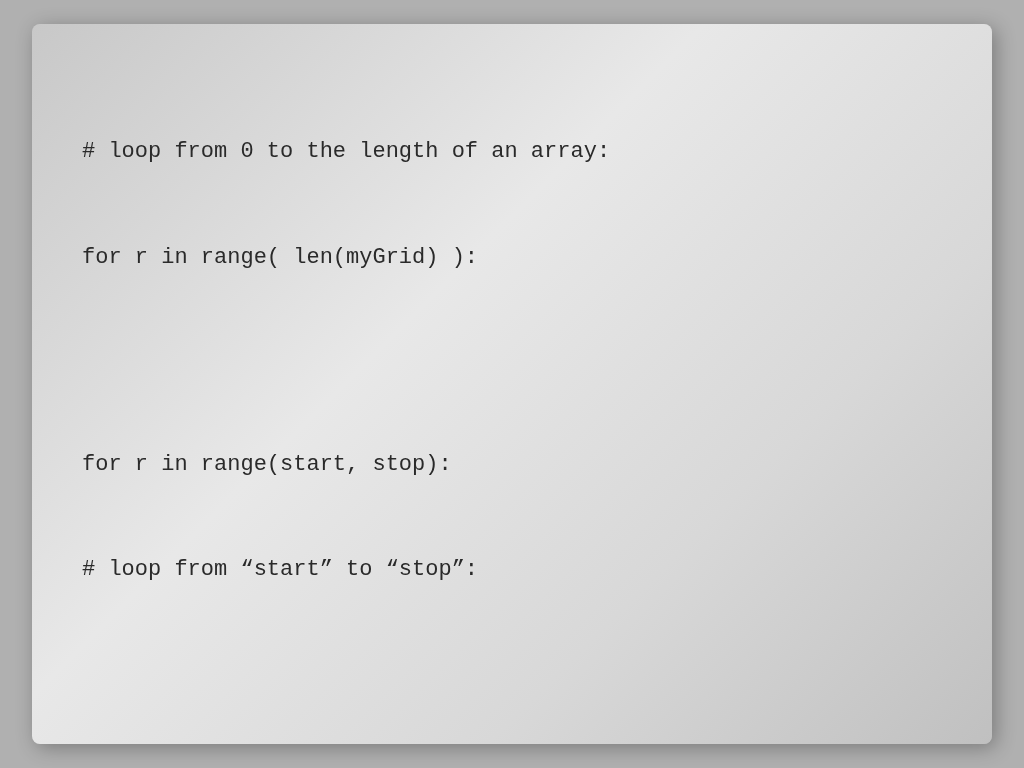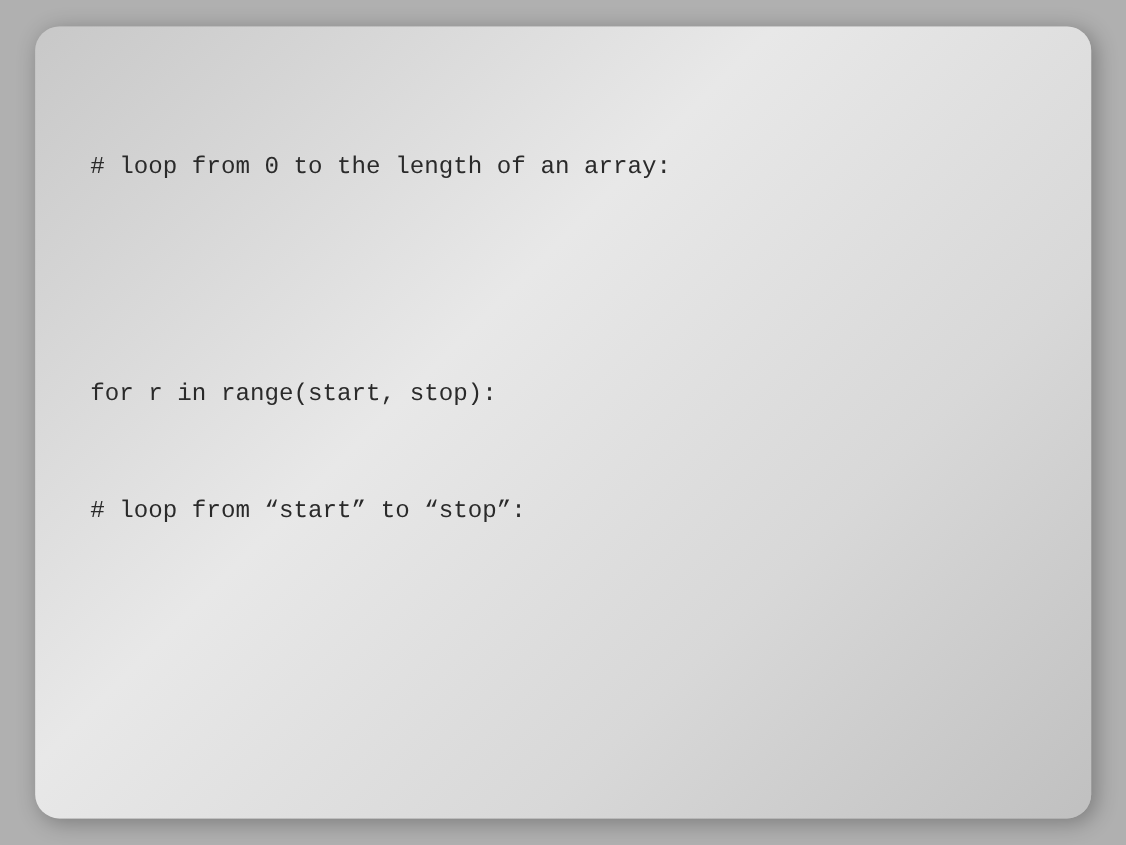--- a/index.html
+++ b/index.html
@@ -15,21 +15,21 @@
       display: flex;
       align-items: center;
       justify-content: center;
       font-family: Arial, sans-serif;
     }
 
     .slide-container {
       width: 960px;
       height: 720px;
       background: linear-gradient(135deg, #c8c8c8 0%, #e8e8e8 40%, #d8d8d8 70%, #c0c0c0 100%);
-      border-radius: 22px;
+      border-radius: 8px;
       box-shadow: 4px 4px 20px rgba(0,0,0,0.3);
       position: relative;
       overflow: hidden;
       display: flex;
       flex-direction: column;
     }
 
     .code-section {
       flex: 1;
       padding: 40px 50px 20px 50px;
@@ -54,20 +54,21 @@
     }
   </style>
 </head>
 <body>
 
 <div class="slide-container">
 
   <div class="code-section">
     <div class="code-block">
       <span class="line"># loop from 0 to the length of an array:</span>
+      <span class="line">for r in range( len(myGrid) ):</span>
       <span class="empty-line"></span>
       <span class="line">for r in range(start, stop):</span>
       <span class="line"># loop from “start” to “stop”:</span>
       <span class="empty-line"></span>
       
       
     </div>
   </div>
 
 </div>

